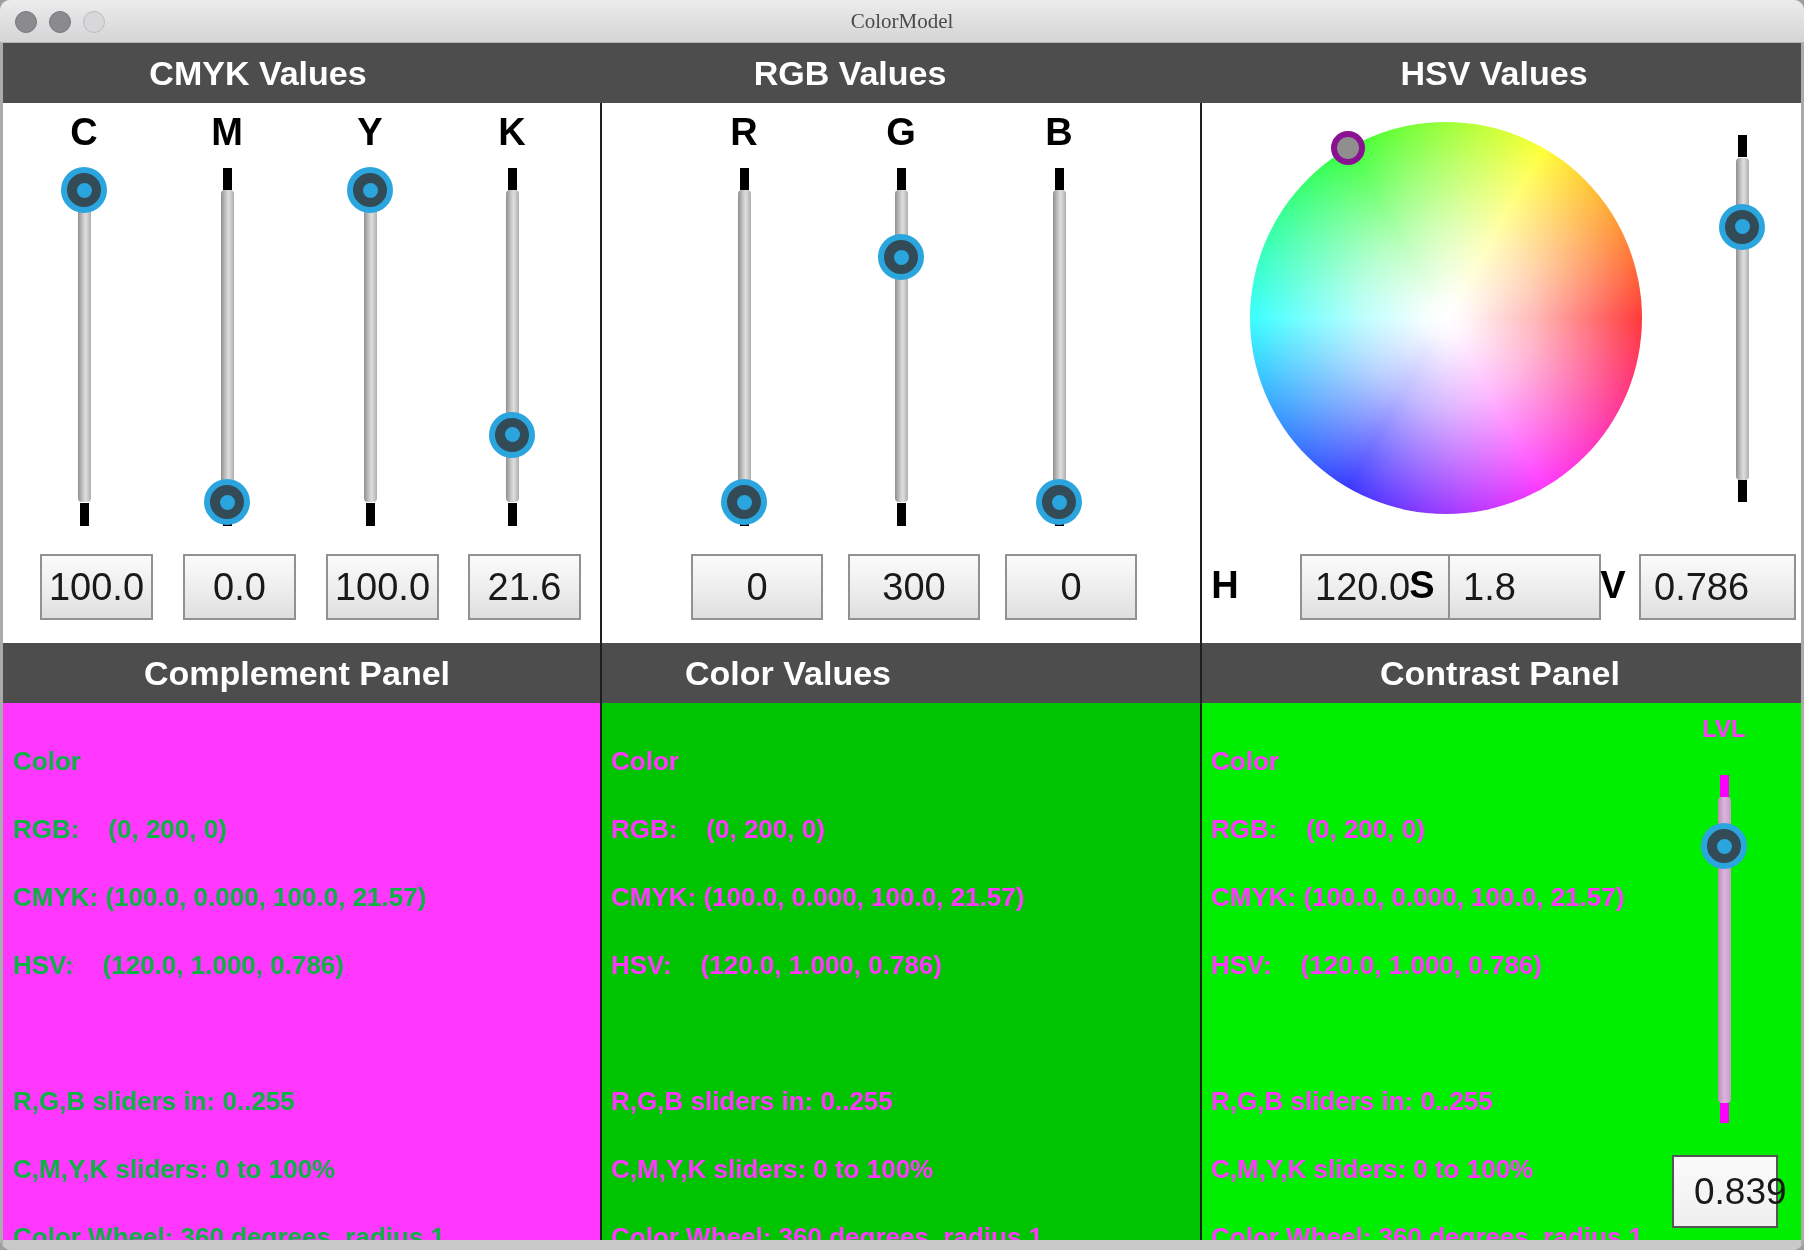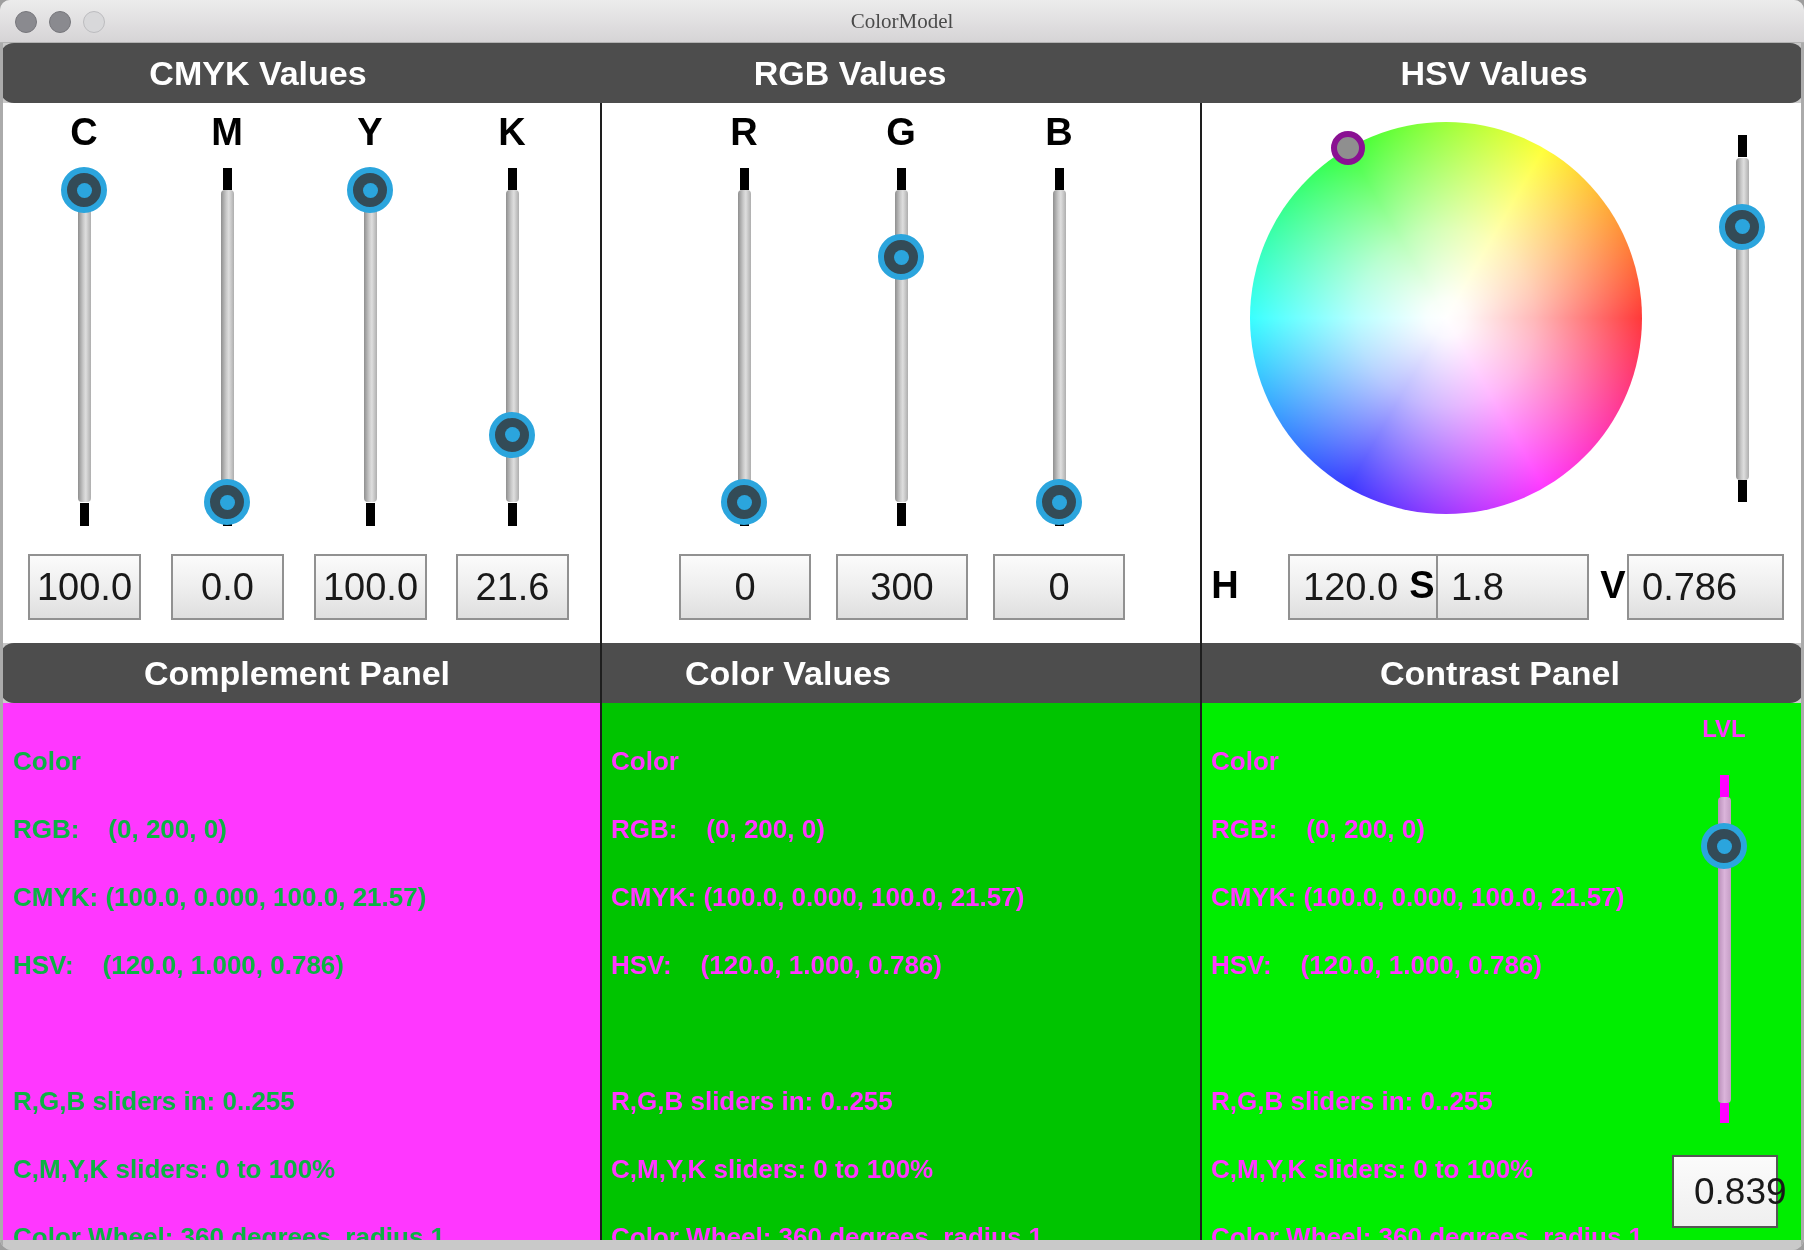--- a/index.html
+++ b/index.html
@@ -9,21 +9,21 @@
   
   .titlebar{position:absolute;left:0;top:0;width:1804px;height:43px;
             background:linear-gradient(#ececec,#d6d4d6);border-bottom:1px solid #b2b2b2;}
   .title-text{position:absolute;left:0;top:0;width:100%;height:43px;line-height:43px;
               text-align:center;font-size:21px;color:#4a4a4a;font-family:Liberation Serif, serif;}
   .tl-btn{position:absolute;top:11px;width:22px;height:22px;border-radius:50%;}
   .tl-1{left:15px;background:#8a8a8f;border:1px solid #77777c;}
   .tl-2{left:49px;background:#8a8a8f;border:1px solid #77777c;}
   .tl-3{left:83px;background:#d8d8da;border:1px solid #bcbcbf;}
   
-  .band{position:absolute;left:0;width:1804px;height:60px;background:#4d4d4d;border-radius:14px;}
+  .band{position:absolute;left:0;width:1804px;height:60px;background:#4d4d4d;}
   .band-top{top:43px;}
   .band-mid{top:643px;}
   .band-label{position:absolute;top:0;height:60px;line-height:60px;transform:translateX(-50%);
               color:#ffffff;font-size:34px;font-weight:bold;white-space:nowrap;}
   
   .top-content{position:absolute;left:3px;top:103px;width:1798px;height:540px;background:#ffffff;}
   .divider{position:absolute;top:103px;width:2px;height:1137px;background:#1e1e1e;z-index:5;}
   .side-border{position:absolute;top:43px;width:3px;height:1207px;background:#ababab;z-index:9;}
   .bottom-strip{position:absolute;left:0;top:1240px;width:1804px;height:10px;background:#c9c9c9;z-index:8;}
   
@@ -48,21 +48,21 @@
   .vslider.lvl{top:703px;height:470px;}
   .vslider.lvl .sl-label{top:12px;font-size:24px;color:#ff37ff;}
   .vslider.lvl .tick{background:#ff00ff;}
   .vslider.lvl .tick-top{top:72px;height:22px;}
   .vslider.lvl .track{top:94px;height:306px;
        background:linear-gradient(to right,#b98fb9,#dab4da 50%,#c59dc5);}
   .vslider.lvl .tick-bottom{top:400px;height:20px;}
   
   .vfield{position:absolute;top:554px;height:66px;border:2px solid #919191;
           background:linear-gradient(#fbfbfb,#ededed 55%,#dfdfdf);
-          font-size:38px;color:#191919;text-align:center;line-height:62px;z-index:4;}
+          font-size:38px;color:#191919;text-align:center;line-height:62px;z-index:4;margin-left:12px;}
   .vfield.lf{text-align:left;padding-left:13px;}
   .hsv-label{position:absolute;top:554px;width:40px;height:66px;line-height:62px;
              text-align:center;font-size:38px;font-weight:bold;color:#000;z-index:4;}
   .lvl-field{position:absolute;left:1672px;top:1155px;width:106px;height:73px;
              border:2px solid #555;background:linear-gradient(#fbfbfb,#efefef);
              font-size:37px;color:#191919;text-align:center;line-height:69px;z-index:6;padding-left:20px;}
   
   .wheel{position:absolute;left:1250px;top:122px;width:392px;height:392px;border-radius:50%;
     background:
       radial-gradient(circle,#ffffff 0%,rgba(255,255,255,.97) 7%,rgba(255,255,255,.72) 32%,

